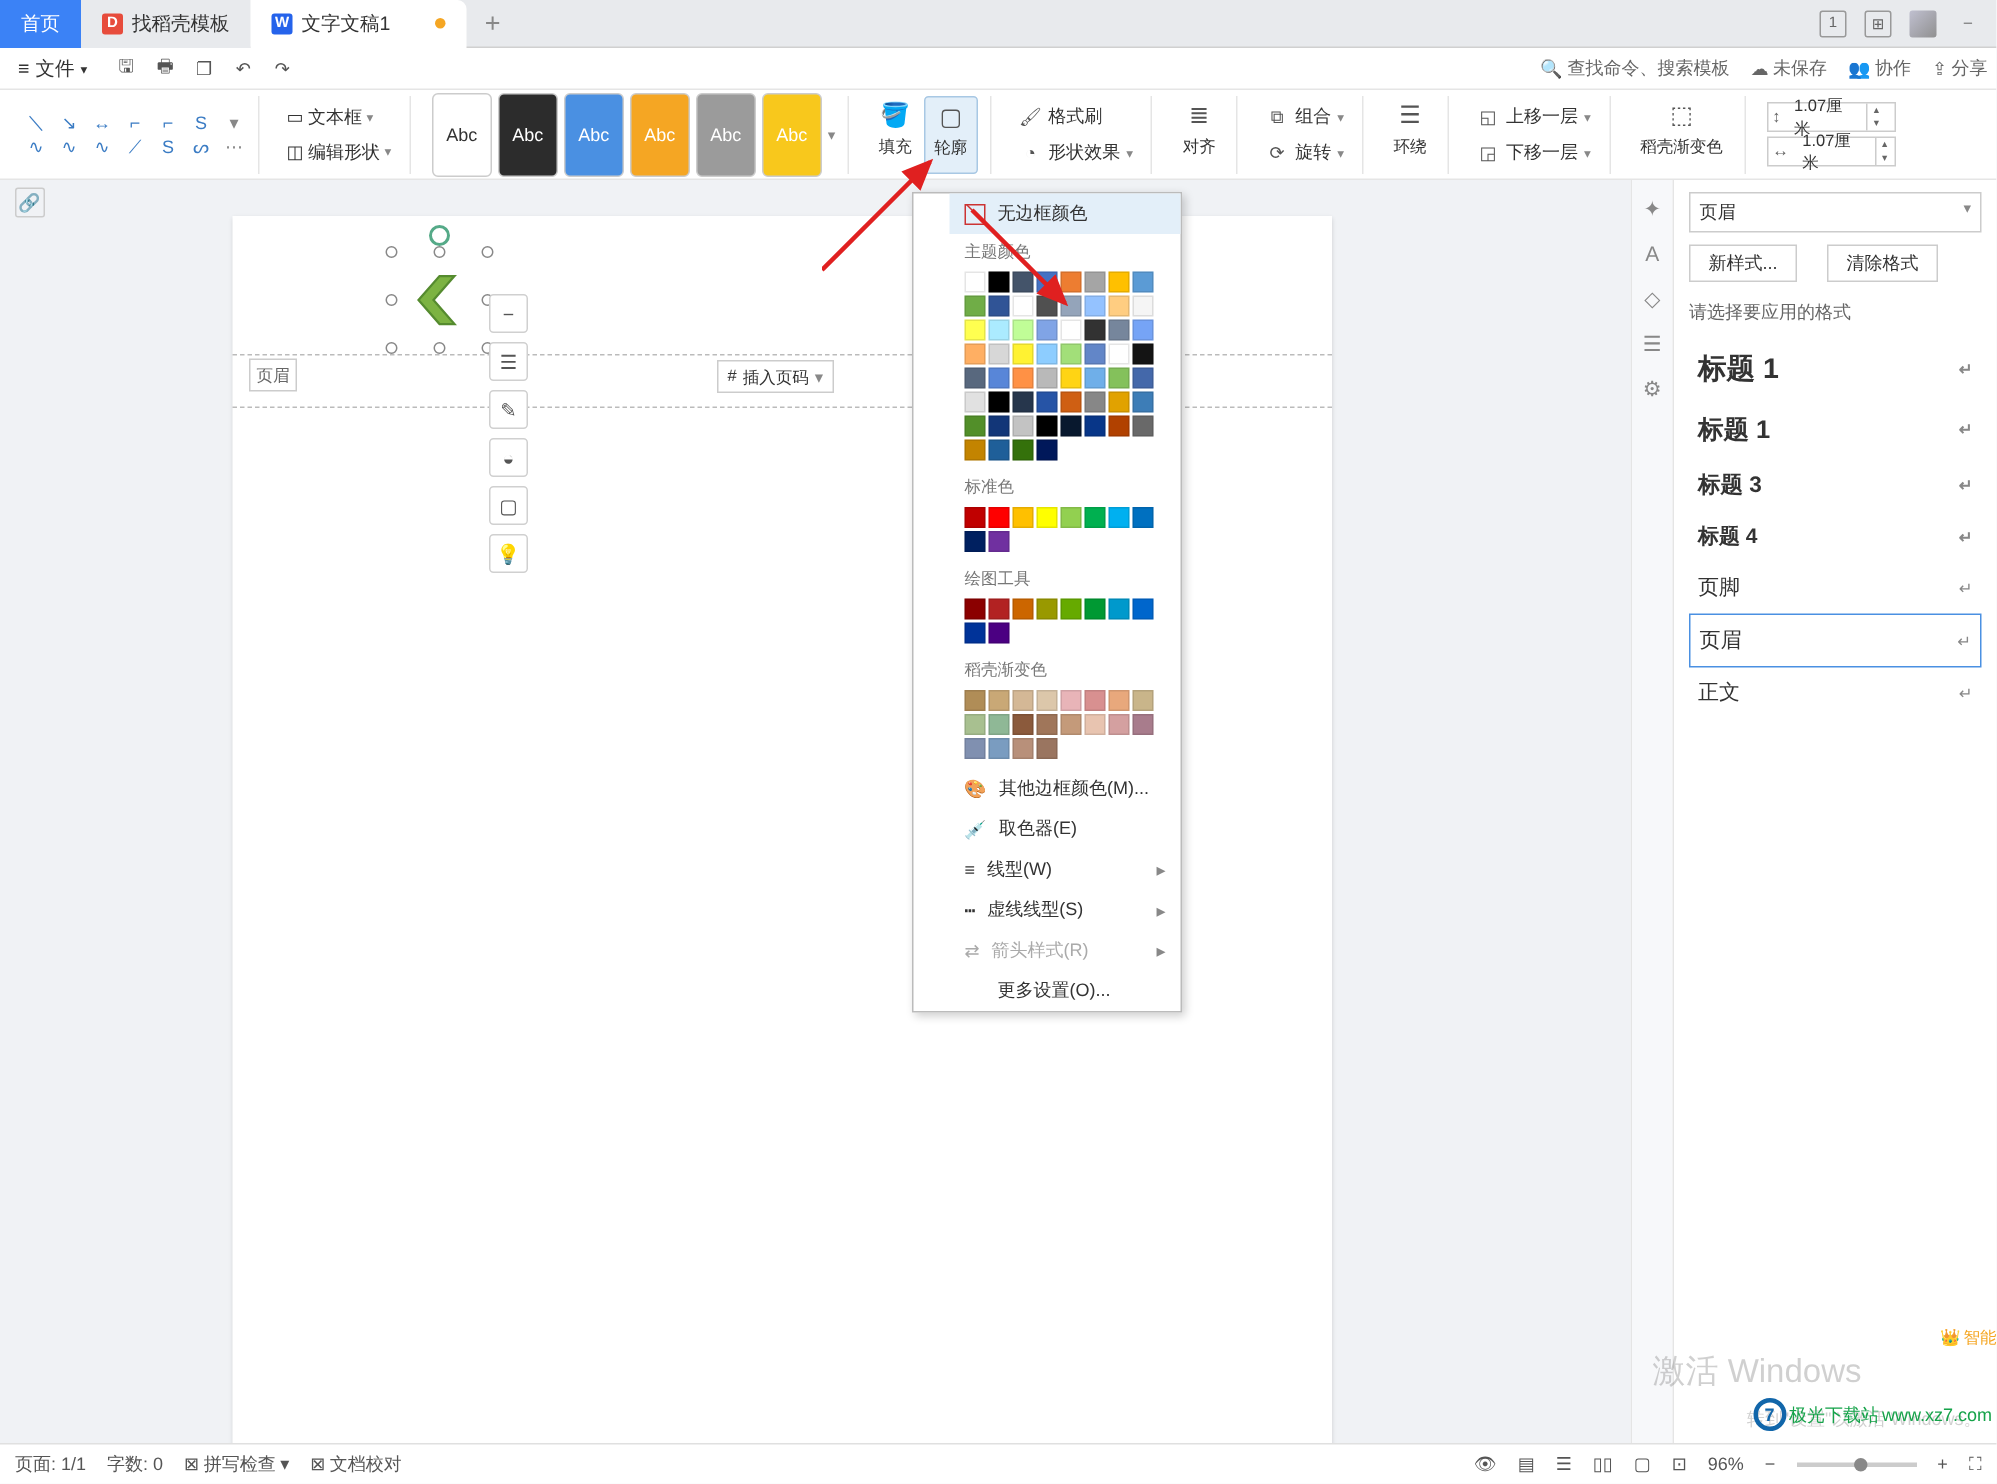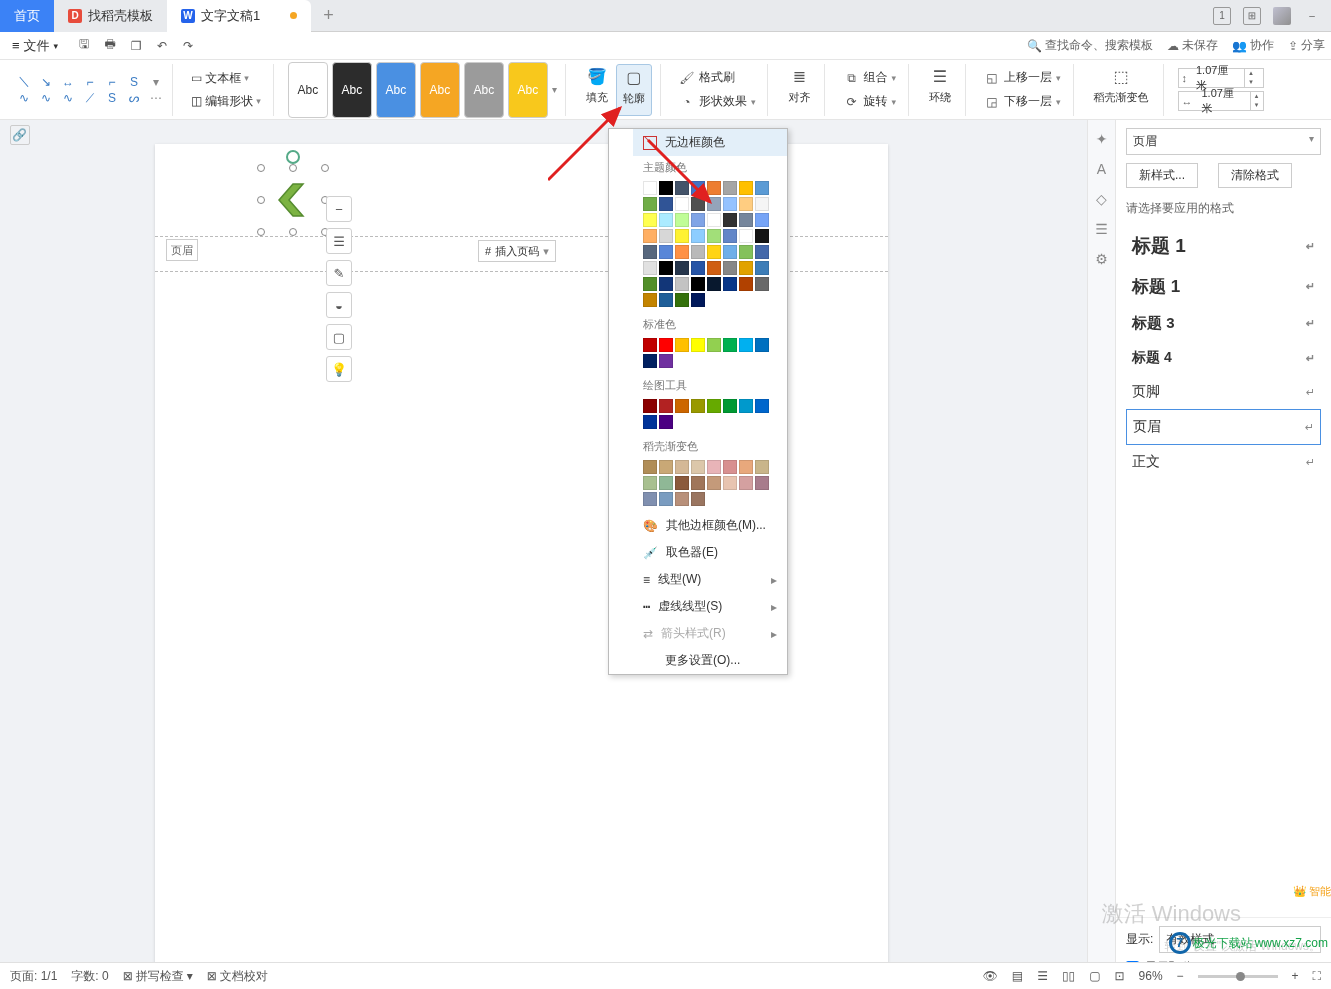--- a/index.html
+++ b/index.html
@@ -390,32 +390,20 @@
           </div>
         <div class="style-item sel">
             <span>页眉</span>
             <span class="ret">↵</span>
           </div>
         <div class="style-item">
             <span>正文</span>
             <span class="ret">↵</span>
           </div>
       </div>
-    </div>
-    <div class="panel-footer">
-      <div class="panel-footer-row">
-          <span>显示:</span>
-          <div class="panel-select" style="flex:1">
-            <span>有效样式</span>
-          </div>
-        </div>
-      <div class="panel-footer-row">
-          <input type="checkbox" checked="" style="">
-          <span>显示预览</span>
-        </div>
     </div>
     <div class="smart-pill">👑 <span>智能</span></div>
   </div>
 </div>
 
 <div class="dropdown">
   <div class="dd-item hover">
       <span class="nobox"></span>
       <span>无边框颜色</span>
     </div>

